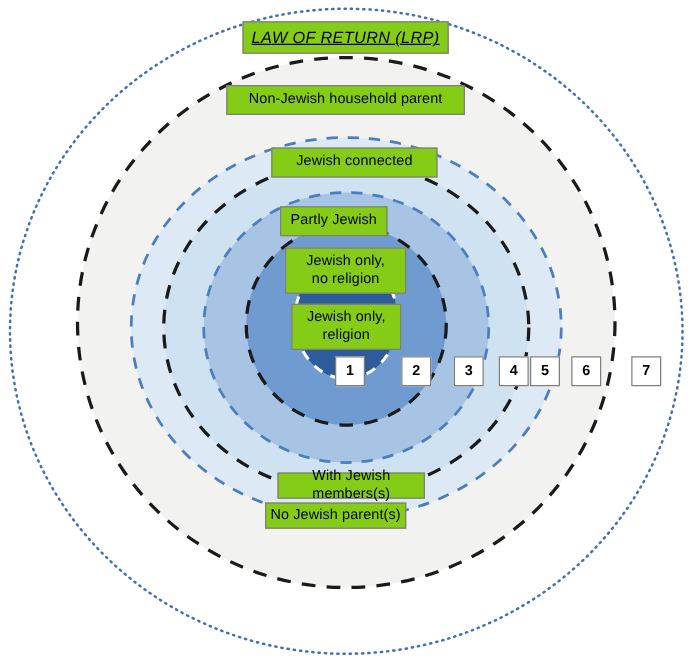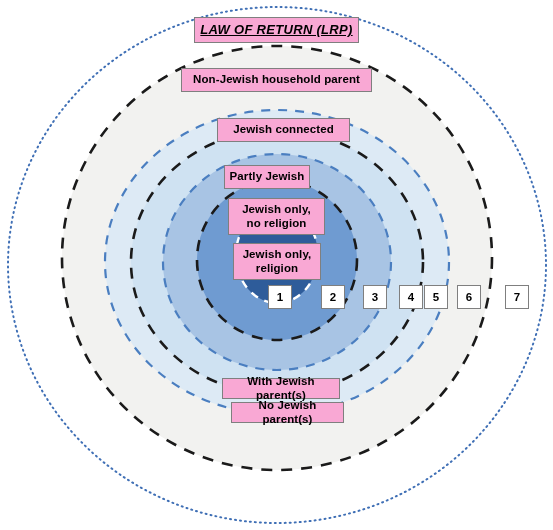--- a/index.html
+++ b/index.html
@@ -18,25 +18,25 @@
     position:absolute;
     left:0; top:0;
     width:553px;
     height:530px;
   }
 
   
   .lbl{
     position:absolute;
     box-sizing:border-box;
-    background:#f9a8d4;
+    background:#84cc16;
     border:1px solid #7f7f7f;
     color:#000000;
     font-size:11.5px;
-    font-weight:bold;
+    font-weight:normal;
     line-height:1.18;
     text-align:center;
     display:flex;
     align-items:center;
     justify-content:center;
     white-space:pre-line;
     letter-spacing:0.1px;
     z-index:5;
   }
   .lbl.title{
@@ -92,23 +92,23 @@
   <div class="lbl" style="left:217px; top:118px; width:133px; height:24px;">Jewish connected</div>
 
   <div class="lbl" style="left:224px; top:165px; width:86px; height:24px;">Partly Jewish</div>
 
   <div class="lbl" style="left:228px; top:198px; width:97px; height:37px;">Jewish only,
 no religion</div>
 
   <div class="lbl" style="left:233px; top:243px; width:88px; height:37px;">Jewish only,
 religion</div>
 
-  <div class="lbl" style="left:222px; top:378px; width:118px; height:21px;">With Jewish parent(s)</div>
+  <div class="lbl" style="left:222px; top:378px; width:118px; height:21px;">With Jewish members(s)</div>
 
-  <div class="lbl" style="left:231px; top:402px; width:113px; height:21px;">No Jewish parent(s)</div>
+  <div class="lbl" style="left:212px; top:402px; width:113px; height:21px;">No Jewish parent(s)</div>
 
   <div class="num" style="left:268px; top:285px;">1</div>
   <div class="num" style="left:321px; top:285px;">2</div>
   <div class="num" style="left:363px; top:285px;">3</div>
   <div class="num" style="left:399px; top:285px;">4</div>
   <div class="num" style="left:424px; top:285px;">5</div>
   <div class="num" style="left:457px; top:285px;">6</div>
   <div class="num" style="left:505px; top:285px;">7</div>
 
 </div>

